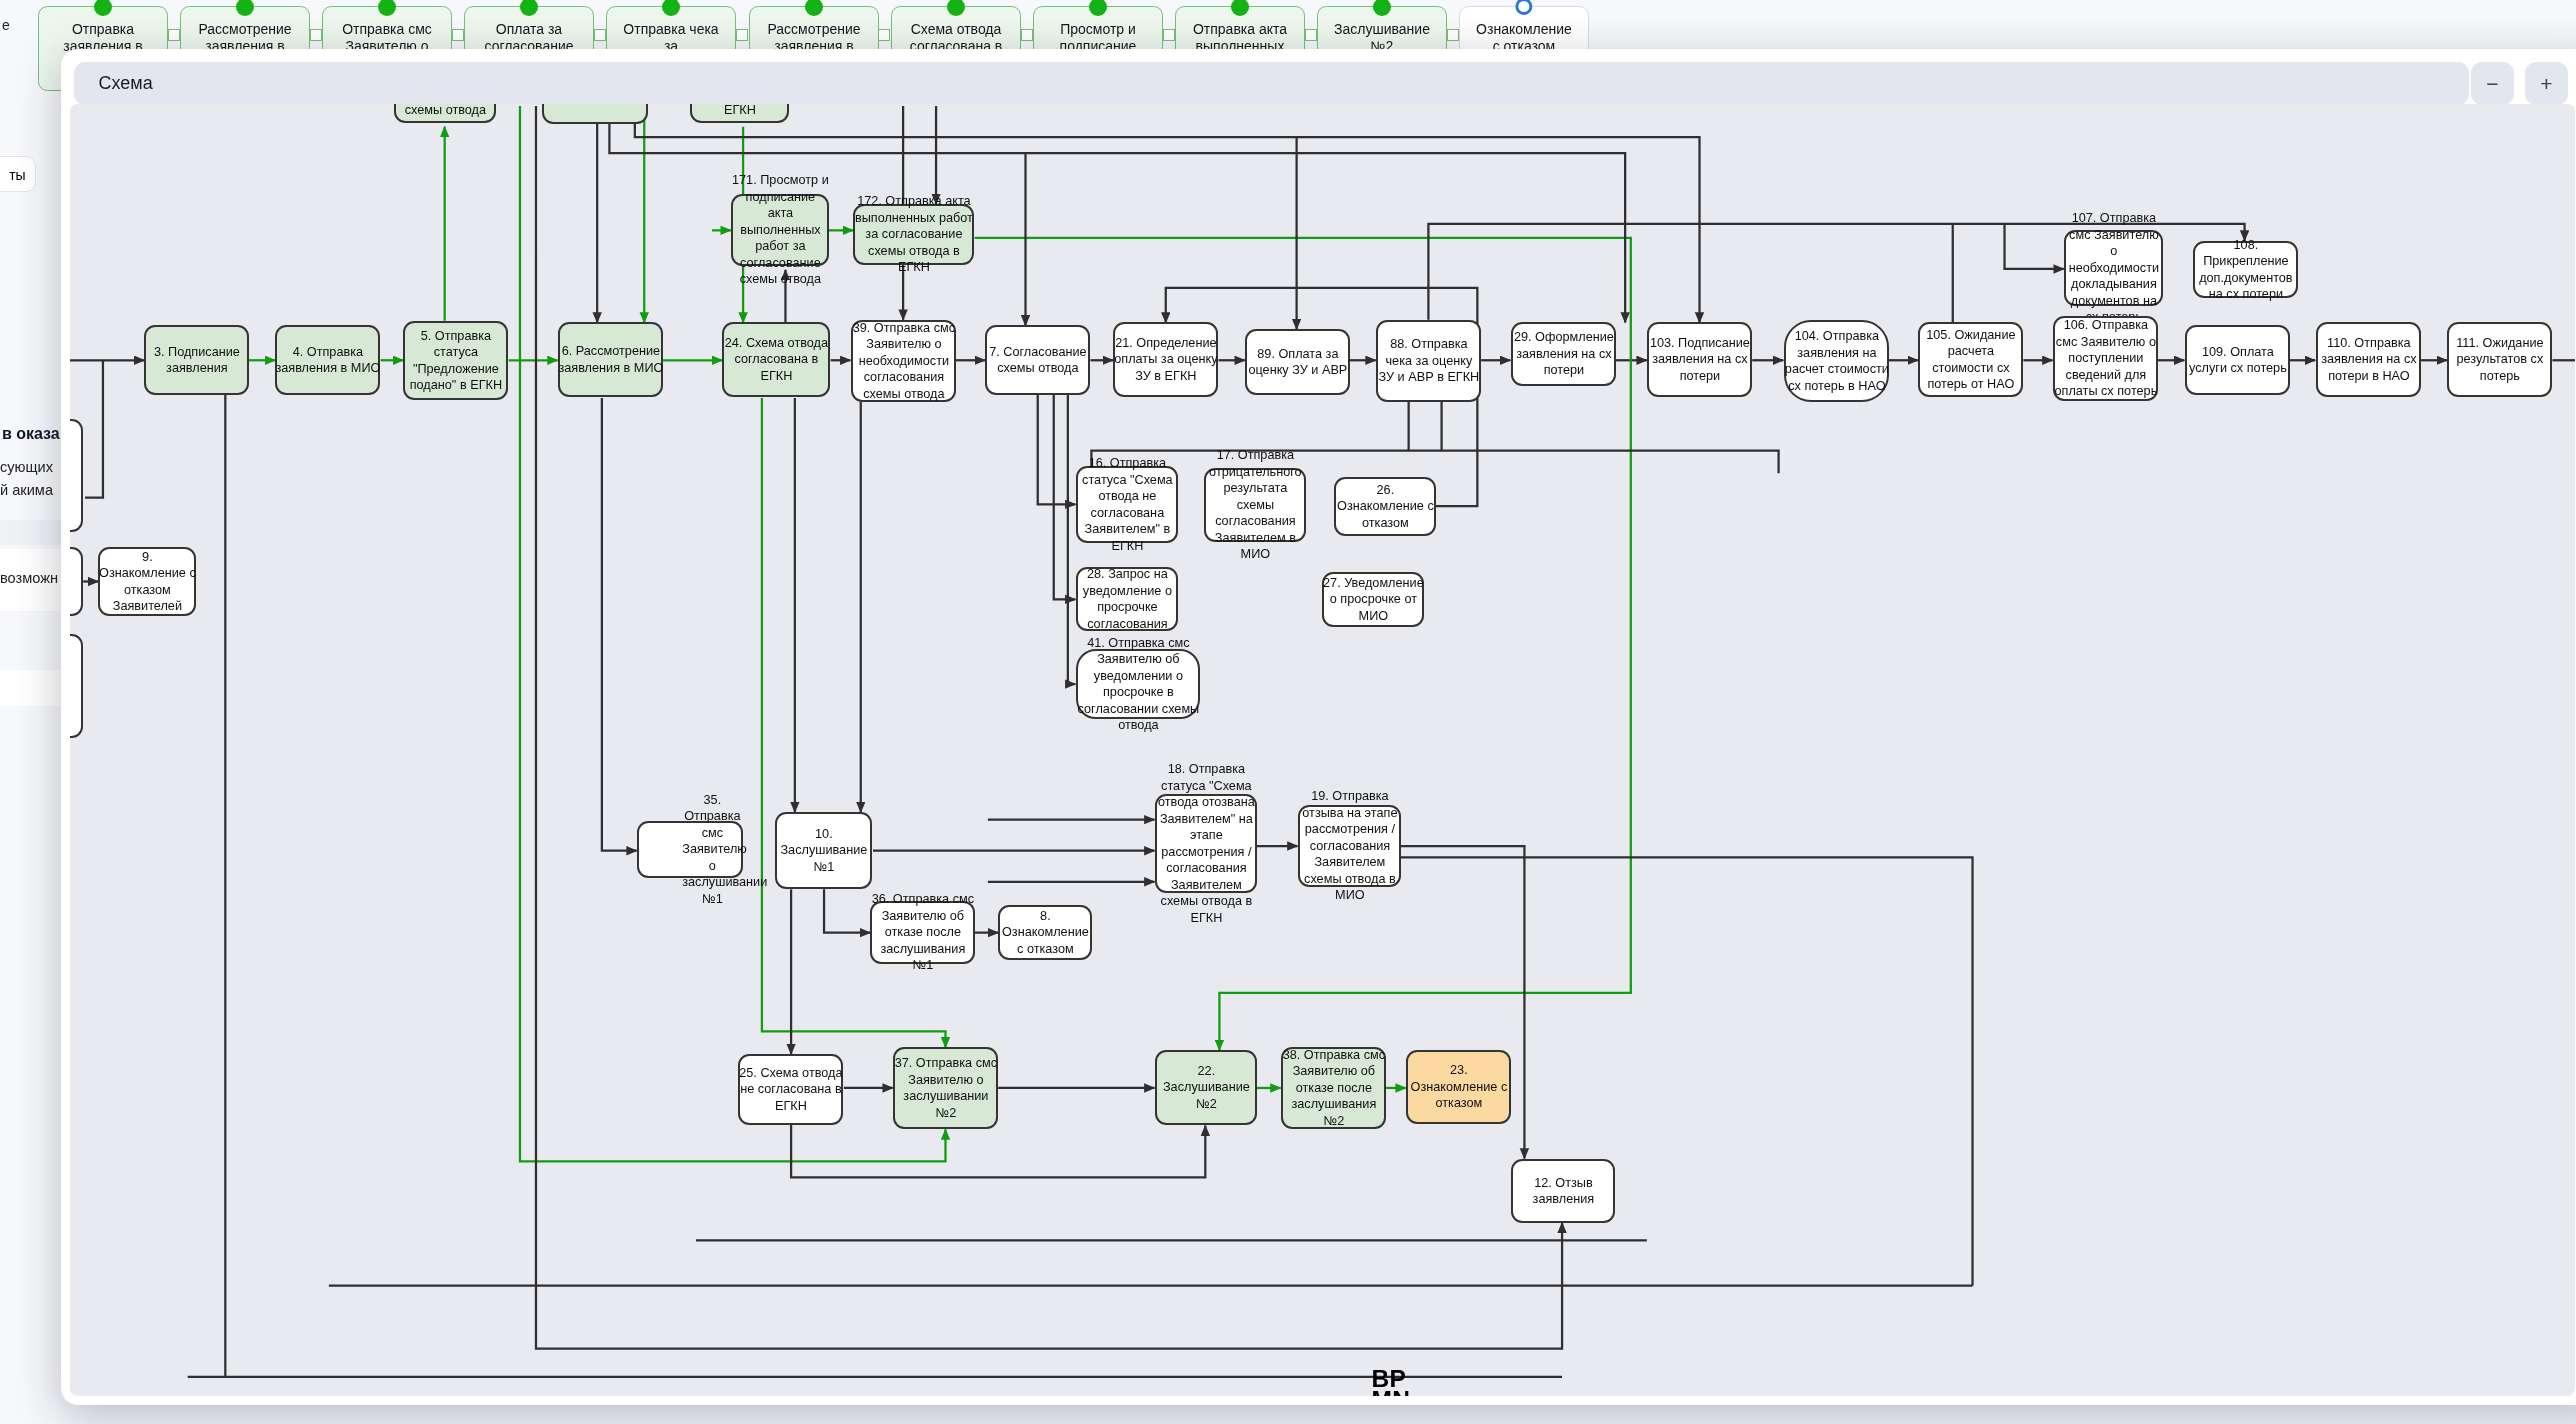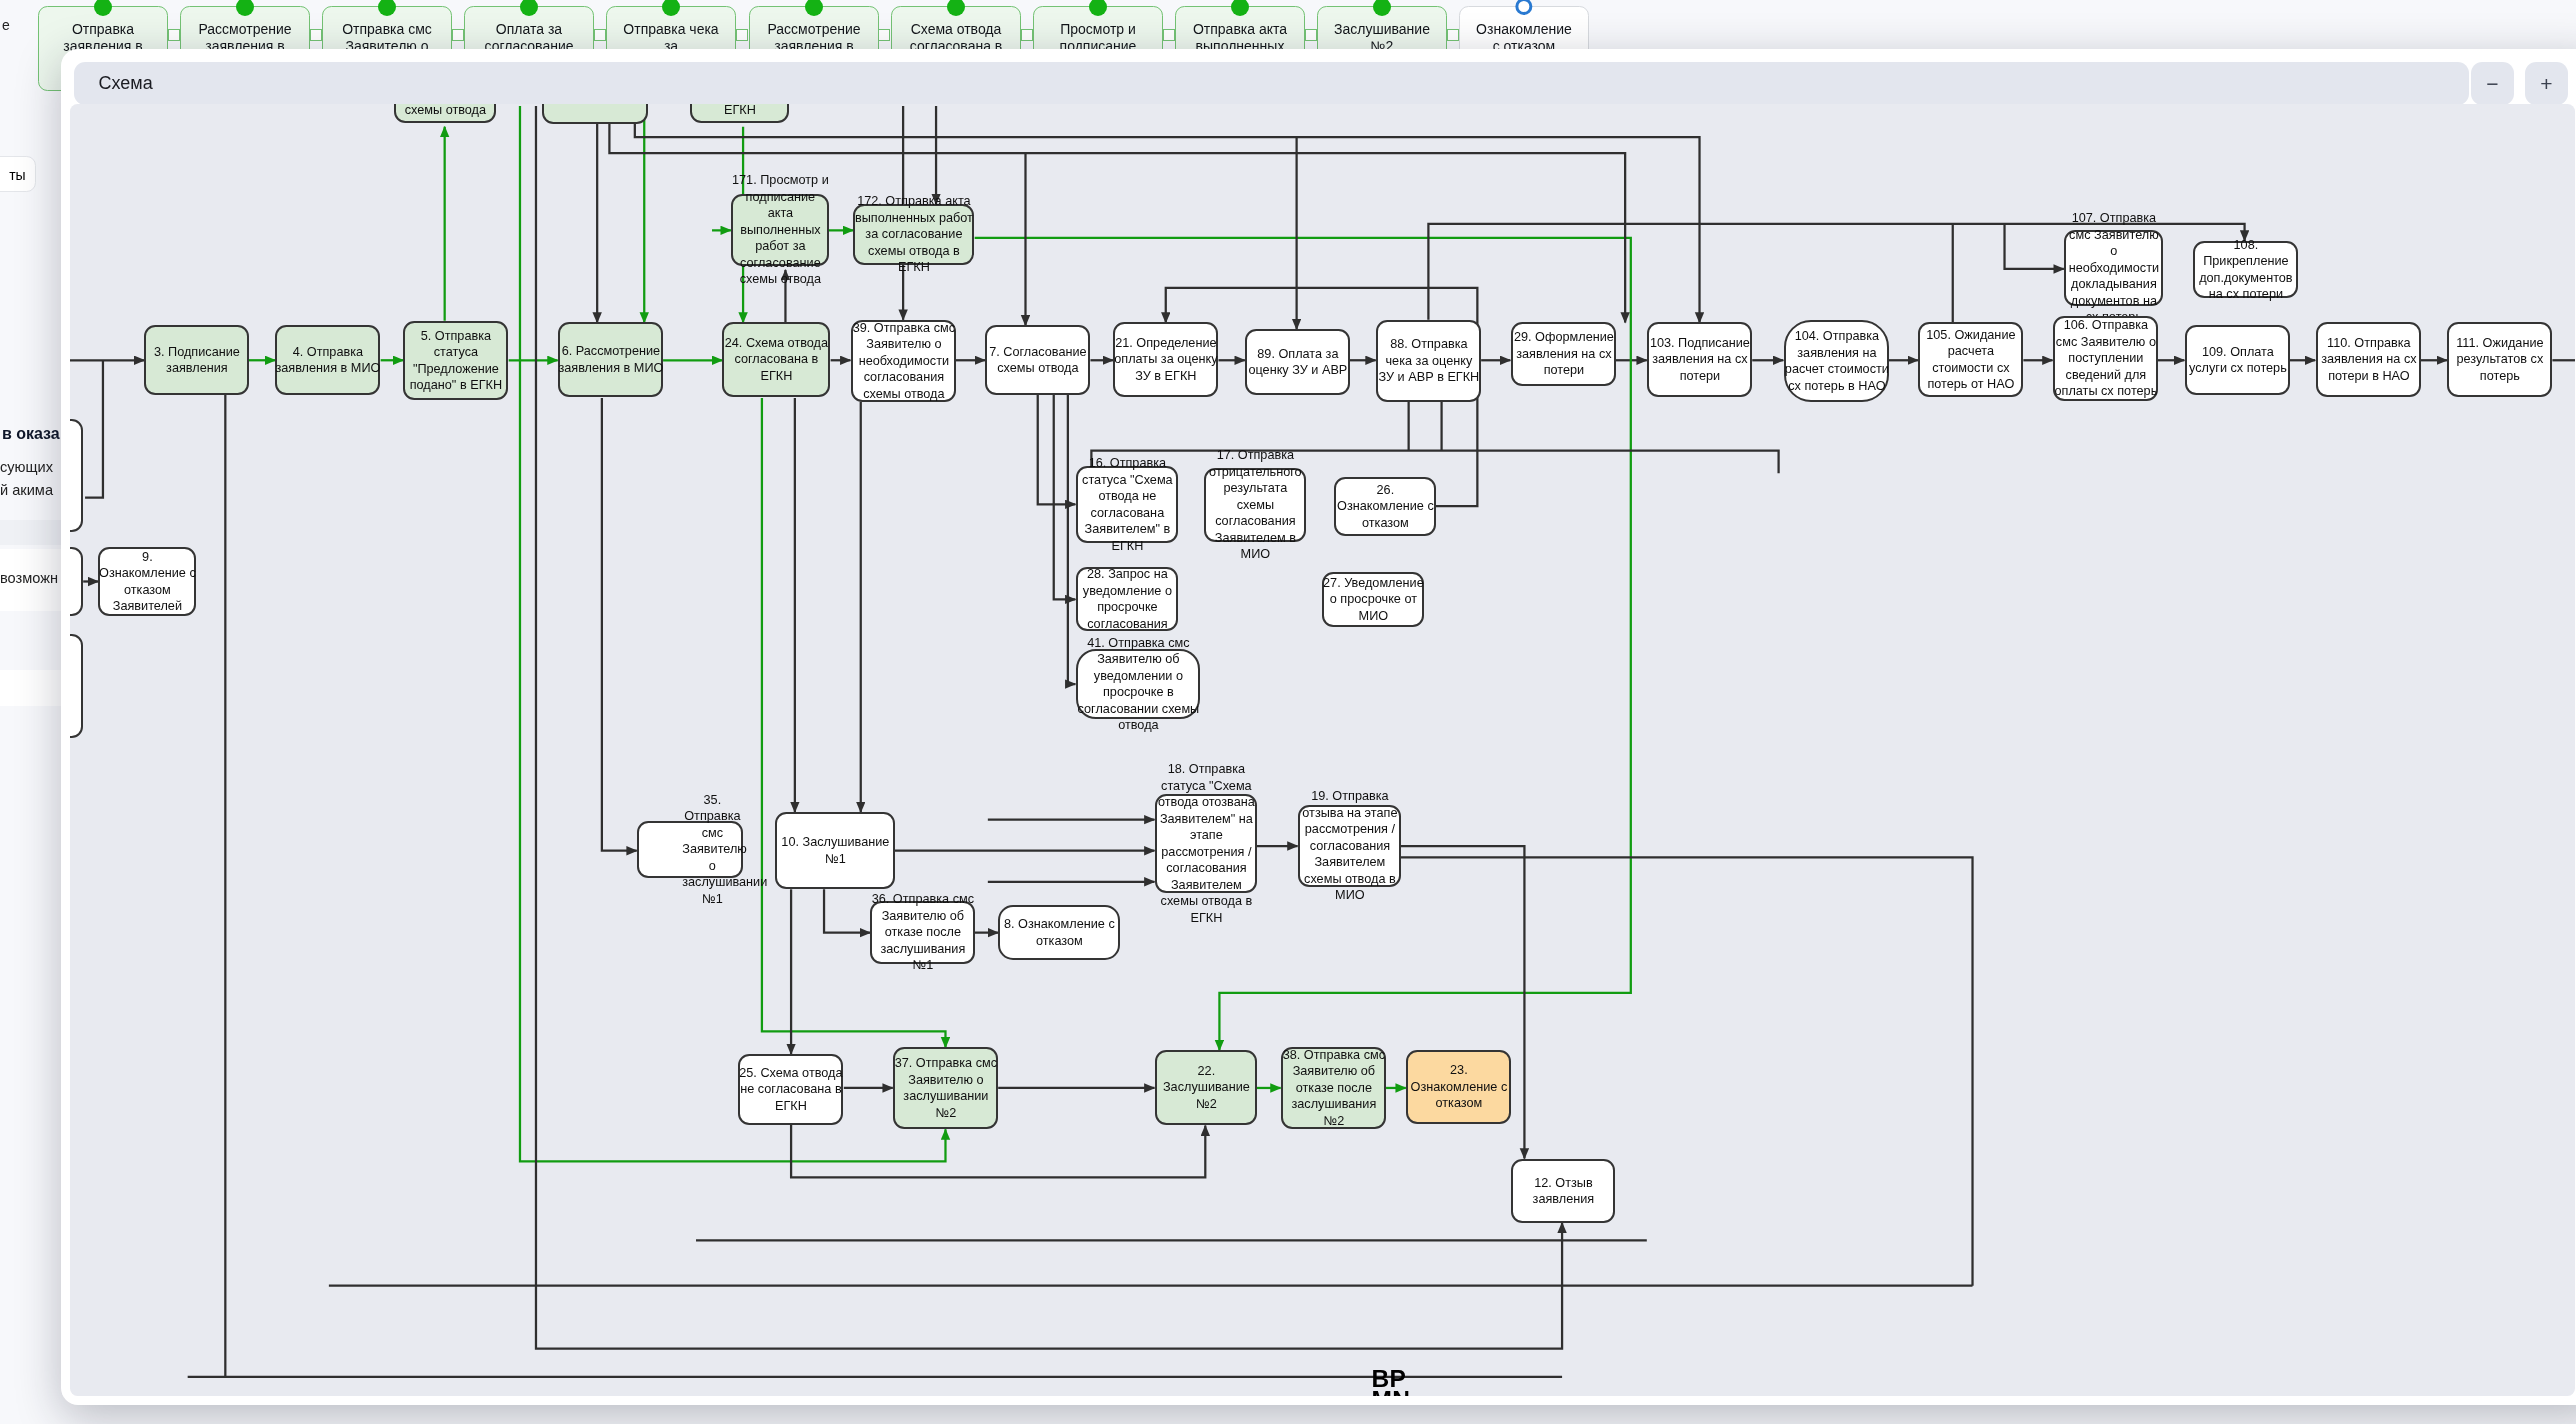--- a/index.html
+++ b/index.html
@@ -312,33 +312,33 @@
         </div>
         <div class="node white" style="left: 1252px; top: 468px; width: 102px; height: 55px;">
           <span class="txt">27. Уведомление о просрочке от МИО</span>
         </div>
         <div class="node white" style="left: 1006px; top: 545px; width: 124px; height: 70px; border-radius: 20px;">
           <span class="txt">41. Отправка смс Заявителю об уведомлении о просрочке в согласовании схемы отвода</span>
         </div>
         <div class="node white" style="left: 567px; top: 717px; width: 106px; height: 57px; padding-left: 44px;">
           <span class="txt">35. Отправка смс Заявителю о заслушивании №1</span>
         </div>
-        <div class="node white" style="left: 705px; top: 708px; width: 120px; height: 77px;">
+        <div class="node white" style="left: 705px; top: 708px; width: 97px; height: 77px;">
           <span class="txt">10. Заслушивание №1</span>
         </div>
         <div class="node white" style="left: 1085px; top: 690px; width: 102px; height: 99px;">
           <span class="txt">18. Отправка статуса "Схема отвода отозвана Заявителем" на этапе рассмотрения /согласования Заявителем схемы отвода в ЕГКН</span>
         </div>
         <div class="node white" style="left: 1228px; top: 701px; width: 103px; height: 82px;">
           <span class="txt">19. Отправка отзыва на этапе рассмотрения / согласования Заявителем схемы отвода в МИО</span>
         </div>
         <div class="node white" style="left: 800px; top: 797px; width: 105px; height: 63px;">
           <span class="txt">36. Отправка смс Заявителю об отказе после заслушивания №1</span>
         </div>
-        <div class="node white" style="left: 928px; top: 801px; width: 122px; height: 55px; border-radius: 15px;">
+        <div class="node white" style="left: 928px; top: 801px; width: 94px; height: 55px;">
           <span class="txt">8. Ознакомление с отказом</span>
         </div>
         <div class="node white" style="left: 668px; top: 950px; width: 105px; height: 71px;">
           <span class="txt">25. Схема отвода не согласована в ЕГКН</span>
         </div>
         <div class="node green" style="left: 823px; top: 943px; width: 105px; height: 82px;">
           <span class="txt">37. Отправка смс Заявителю о заслушивании №2</span>
         </div>
         <div class="node green" style="left: 1085px; top: 946px; width: 102px; height: 75px;">
           <span class="txt">22. Заслушивание №2</span>

